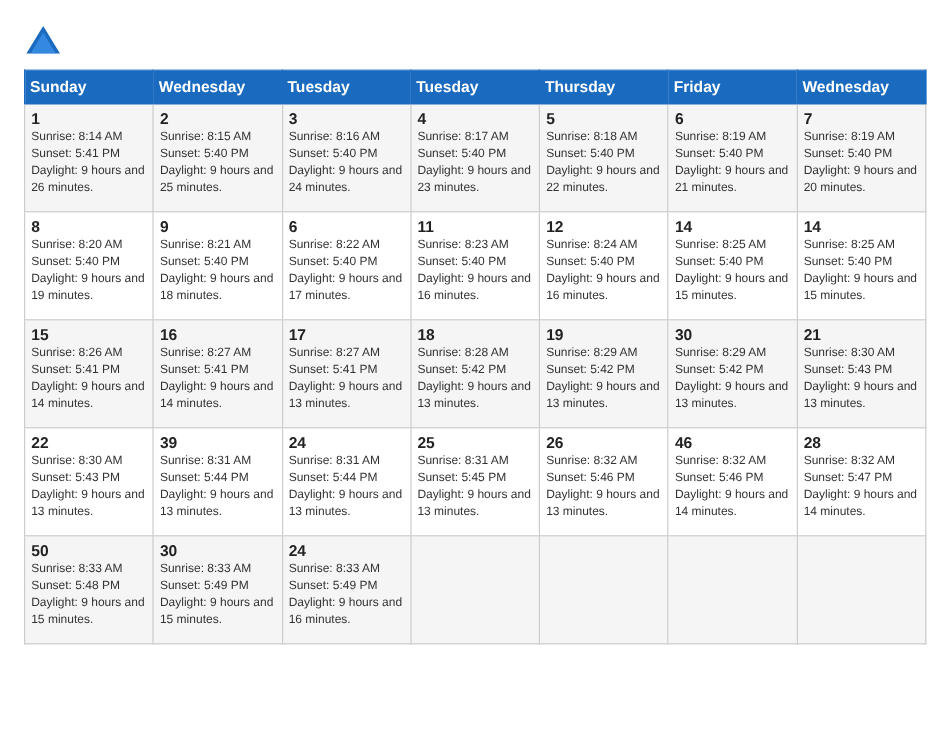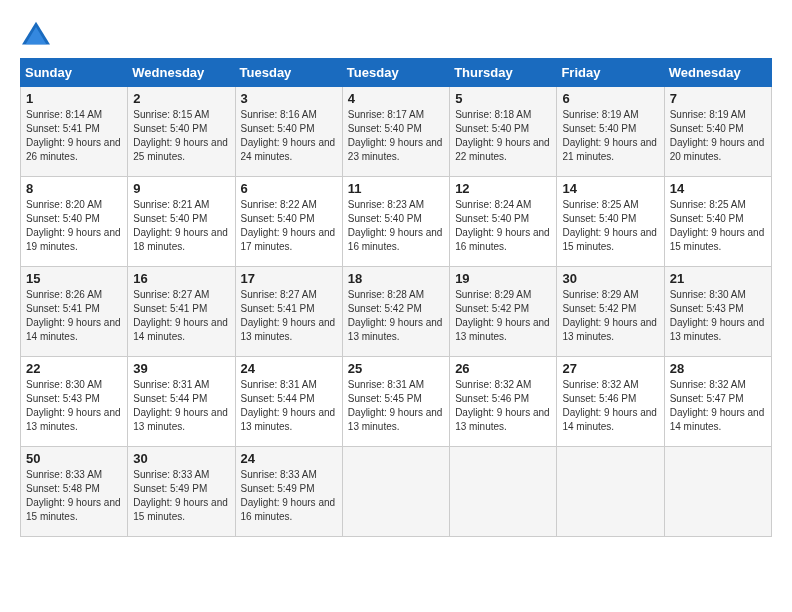--- a/index.html
+++ b/index.html
@@ -235,21 +235,21 @@
       </td>
         <td>
         <span class="day-num">25</span>
         <span class="day-info">Sunrise: 8:31 AM<br>Sunset: 5:45 PM<br>Daylight: 9 hours and 13 minutes.</span>
       </td>
         <td>
         <span class="day-num">26</span>
         <span class="day-info">Sunrise: 8:32 AM<br>Sunset: 5:46 PM<br>Daylight: 9 hours and 13 minutes.</span>
       </td>
         <td>
-        <span class="day-num">27</span>
+        <span class="day-num">46</span>
         <span class="day-info">Sunrise: 8:32 AM<br>Sunset: 5:46 PM<br>Daylight: 9 hours and 14 minutes.</span>
       </td>
         <td>
         <span class="day-num">28</span>
         <span class="day-info">Sunrise: 8:32 AM<br>Sunset: 5:47 PM<br>Daylight: 9 hours and 14 minutes.</span>
       </td>
       </tr>
       <tr>
         <td>
         <span class="day-num">50</span>

